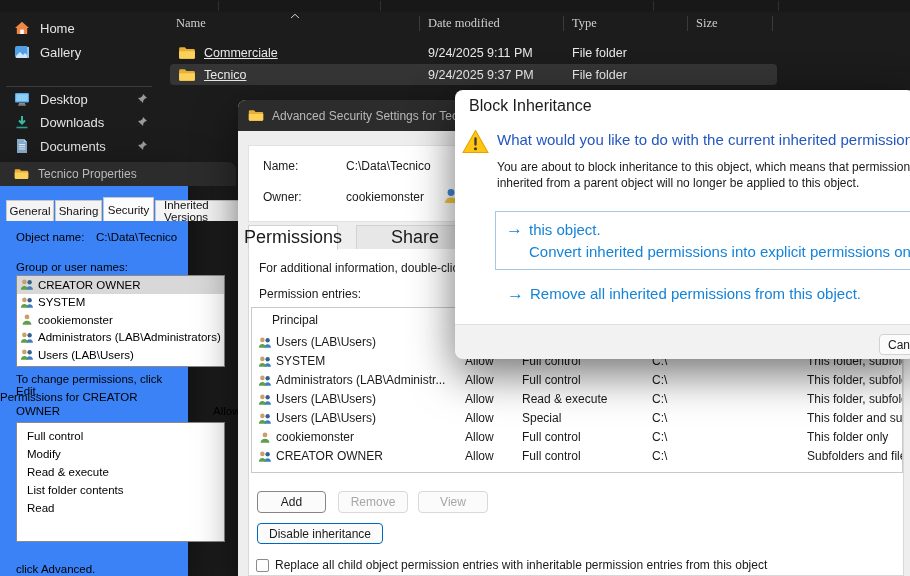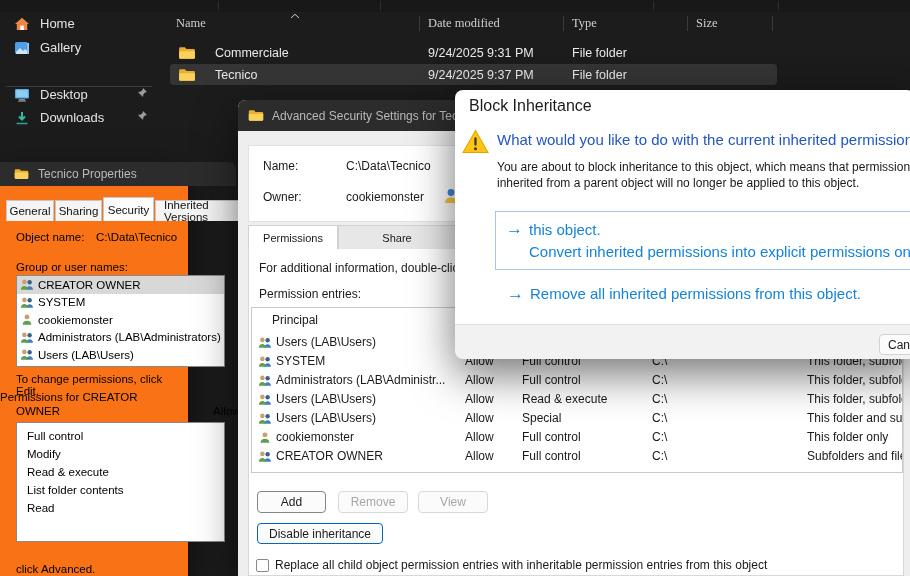--- a/index.html
+++ b/index.html
@@ -5,68 +5,68 @@
   html,body{margin:0;padding:0;background:#111;}
   #screen{position:relative;width:910px;height:576px;overflow:hidden;background:#1c1c1c;
     font-family:"Liberation Sans",sans-serif;-webkit-font-smoothing:antialiased;}
   .abs{position:absolute;}
   .nowrap{white-space:nowrap;}
 
   
   #topstrip{left:0;top:0;width:910px;height:12px;background:#181818;}
   .topstrip-tick{top:1px;width:1px;height:10px;background:#2f2f2f;}
   #sidebar{left:0;top:12px;width:163px;height:150px;}
-  .side-item{left:0;width:160px;height:24px;display:flex;color:#e4e4e4;font-size:13px;}
+  .side-item{left:0;width:160px;height:24px;display:flex;align-items:center;color:#e4e4e4;font-size:13px;}
   .side-item .sicon{width:16px;height:16px;margin-left:14px;margin-right:10px;flex:0 0 auto;}
   .side-item .pin{position:absolute;left:136px;width:12px;height:12px;}
   #side-divider{left:6px;top:74px;width:146px;height:1px;background:#3b3b3b;}
 
   #filehead{left:163px;top:12px;width:747px;height:23px;color:#cfcfcf;font-size:12.5px;}
   .col-label{top:4px;font-family:Liberation Serif, serif;}
   .col-sep{top:4px;width:1px;height:15px;background:#3a3a3a;}
   .file-row{left:170px;width:607px;height:21px;display:flex;align-items:center;color:#e8e8e8;font-size:12.5px;}
   .file-row.selected{background:#353535;border-radius:4px;}
   .file-row .ficon{width:18px;height:14px;margin-left:8px;flex:0 0 auto;}
-  .fr-name{margin-left:19px;}
+  .fr-name{margin-left:8px;text-decoration:underline;}
   .fr-date{position:absolute;left:258px;}
   .fr-type{position:absolute;left:402px;}
 
   
   .dlg{box-shadow:0 14px 40px rgba(0,0,0,.55);}
   .dark-titlebar{background:#2c2c2c;color:#b9b9b9;font-size:12px;display:flex;align-items:center;}
   .btn{display:flex;align-items:center;justify-content:center;background:#fbfbfb;border:1px solid #d2d2d2;
        border-radius:4px;font-size:12px;color:#1a1a1a;box-sizing:border-box;}
   .btn.primary-border{border-color:#868686;}
   .btn.disabled{color:#a6a6a6;border-color:#d9d9d9;}
   .btn.accent{border-color:#0067c0;}
 
   
-  #props{left:0;top:162px;width:188px;height:414px;background:#f97316;border-radius:0 8px 0 0;z-index:10;}
+  #props{left:0;top:162px;width:188px;height:414px;background:#3b82f6;border-radius:0 8px 0 0;z-index:10;}
   #props-title{left:0;top:0;width:236px;height:24px;border-radius:0 8px 0 0;}
   #props-title .ficon{width:15px;height:12px;margin-left:14px;margin-right:9px;}
   .ptab{top:38px;height:21px;background:#f4f4f4;border:1px solid #c6c6c6;border-bottom:none;box-sizing:border-box;
         display:flex;align-items:center;justify-content:center;font-size:11.5px;color:#111;}
   .ptab.active{top:35px;height:24px;background:#fcfcfc;z-index:2;}
   #props .lbl{font-size:11.5px;color:#000;}
   .listbox{background:#fff;border:1px solid #8a8a8a;box-sizing:border-box;}
   .li-row{display:flex;align-items:center;height:17.5px;font-size:11.5px;color:#000;}
   .li-row .uicon{width:14px;height:13px;margin-left:3px;margin-right:4px;flex:0 0 auto;}
   .li-row.selected{background:#d8d8d8;}
   .perm-row{height:18px;display:flex;align-items:center;font-size:11.5px;color:#000;padding-left:10px;}
 
   
   #adv{left:238px;top:100px;width:676px;height:476px;background:#eeeeee;border-radius:8px 8px 0 0;z-index:20;}
   #adv-title{left:0;top:0;width:676px;height:31px;border-radius:8px 8px 0 0;}
   #adv-title .ficon{width:16px;height:13px;margin-left:10px;margin-right:8px;}
   #adv-info{left:10px;top:45px;width:656px;height:77px;background:#fff;border:1px solid #e2e2e2;box-sizing:border-box;}
   #adv .f12{font-size:12px;color:#1a1a1a;}
   .atab{top:125px;height:25px;box-sizing:border-box;border:1px solid #d2d2d2;display:flex;align-items:center;
-        justify-content:center;font-size:11px;color:#1a1a1a;}
+        justify-content:center;font-size:18px;color:#1a1a1a;}
   .atab.active{background:#fff;border-bottom:1px solid #fff;z-index:2;}
-  .atab.inactive{background:#e7e7e7;}
+  .atab.inactive{background:#e7e7e7;margin-left:18px;}
   #adv-page{left:10px;top:149px;width:656px;height:327px;background:#fff;border:1px solid #d8d8d8;border-top:none;box-sizing:border-box;overflow:hidden;}
   #perm-table{left:2px;top:58px;width:652px;height:166px;background:#fff;border:1px solid #c9c9c9;box-sizing:border-box;overflow:hidden;}
   .tbl-head{position:absolute;top:5px;font-size:12px;color:#1a1a1a;}
   .tbl-row{position:absolute;left:0;width:650px;height:19px;font-size:12px;color:#1a1a1a;}
   .tbl-row .uicon{position:absolute;left:6px;top:3px;width:14px;height:13px;}
   .c-principal{position:absolute;left:24px;top:2px;width:186px;overflow:hidden;white-space:nowrap;}
   .c-type{position:absolute;left:213px;top:2px;}
   .c-access{position:absolute;left:270px;top:2px;}
   .c-inh{position:absolute;left:400px;top:2px;}
   .c-applies{position:absolute;left:555px;top:2px;white-space:nowrap;}
@@ -120,20 +120,33 @@
       <svg class="pin" viewBox="0 0 12 12">
           <path d="M7 1l4 4-1.9.4-1.7 1.8L7 10 4.6 7.6 1.4 10.8 4.4 7.4 2 5l2.9-.4L6.6 2.8z" fill="#9b9b9b"></path>
         </svg>
     </div>
     <div class="abs side-item" style="top:98px">
       <svg class="sicon" viewBox="0 0 16 14">
           <path d="M8 1v7M5 5.5 8 8.5 11 5.5" stroke="#35b9a4" stroke-width="2" fill="none"></path>
           <path d="M2.5 12.5h11" stroke="#2e9d8d" stroke-width="1.6"></path>
         </svg>
       <span>Downloads</span>
+      <svg class="pin" viewBox="0 0 12 12">
+          <path d="M7 1l4 4-1.9.4-1.7 1.8L7 10 4.6 7.6 1.4 10.8 4.4 7.4 2 5l2.9-.4L6.6 2.8z" fill="#9b9b9b"></path>
+        </svg>
+    </div>
+    <div class="abs side-item" style="top:122px">
+      <svg class="sicon" viewBox="0 0 14 16">
+          <path d="M2 1h7l3 3v11H2z" fill="#89aecf"></path>
+          <path d="M9 1l3 3H9z" fill="#b9d2e8"></path>
+          <rect x="4" y="6" width="6" height="1" fill="#e8f1f8"></rect>
+          <rect x="4" y="8.2" width="6" height="1" fill="#e8f1f8"></rect>
+          <rect x="4" y="10.4" width="6" height="1" fill="#e8f1f8"></rect>
+        </svg>
+      <span>Documents</span>
       <svg class="pin" viewBox="0 0 12 12">
           <path d="M7 1l4 4-1.9.4-1.7 1.8L7 10 4.6 7.6 1.4 10.8 4.4 7.4 2 5l2.9-.4L6.6 2.8z" fill="#9b9b9b"></path>
         </svg>
     </div>
   </div>
 
   <div id="filehead" class="abs">
     <div class="abs col-label" style="left:13px">Name</div>
     <svg class="abs" style="left:127px;top:1px;width:10px;height:6px" viewBox="0 0 10 5">
         <path d="M1 4.5 5 .8 9 4.5" stroke="#cfcfcf" fill="none"></path>
@@ -146,21 +159,21 @@
     <div class="abs col-label" style="left:533px">Size</div>
     <div class="abs col-sep" style="left:609px"></div>
   </div>
 
   <div class="abs file-row" style="top:42px">
     <svg class="ficon" viewBox="0 0 20 16">
         <path d="M1 3a1.5 1.5 0 0 1 1.5-1.5h5l2 2h8A1.5 1.5 0 0 1 19 5v8a1.5 1.5 0 0 1-1.5 1.5h-15A1.5 1.5 0 0 1 1 13z" fill="#e8af35"></path>
         <path d="M1 6h18v7a1.5 1.5 0 0 1-1.5 1.5h-15A1.5 1.5 0 0 1 1 13z" fill="#fbd05b"></path>
       </svg>
     <span class="fr-name">Commerciale</span>
-    <span class="fr-date">9/24/2025 9:31 PM</span>
+    <span class="fr-date">9/24/2025 9:11 PM</span>
     <span class="fr-type">File folder</span>
   </div>
   <div class="abs file-row selected" style="top:64px">
     <svg class="ficon" viewBox="0 0 20 16">
         <path d="M1 3a1.5 1.5 0 0 1 1.5-1.5h5l2 2h8A1.5 1.5 0 0 1 19 5v8a1.5 1.5 0 0 1-1.5 1.5h-15A1.5 1.5 0 0 1 1 13z" fill="#e8af35"></path>
         <path d="M1 6h18v7a1.5 1.5 0 0 1-1.5 1.5h-15A1.5 1.5 0 0 1 1 13z" fill="#fbd05b"></path>
       </svg>
     <span class="fr-name">Tecnico</span>
     <span class="fr-date">9/24/2025 9:37 PM</span>
     <span class="fr-type">File folder</span>

